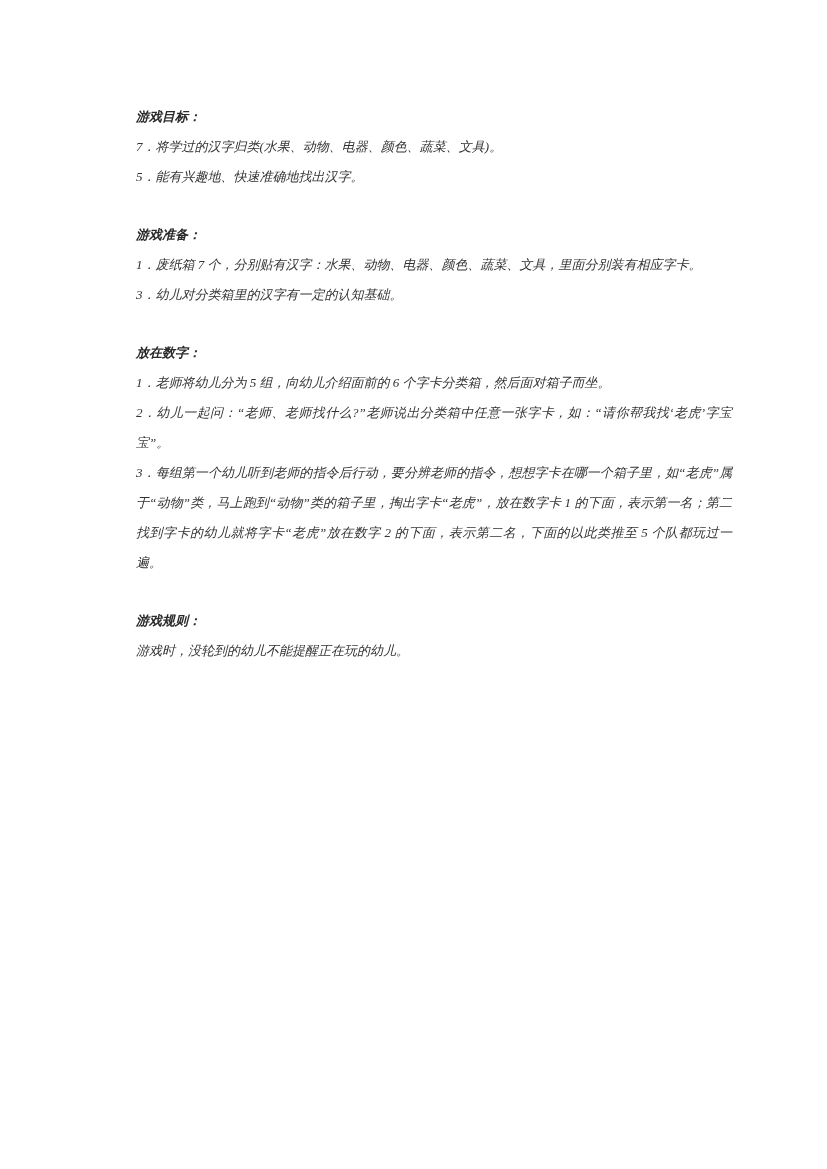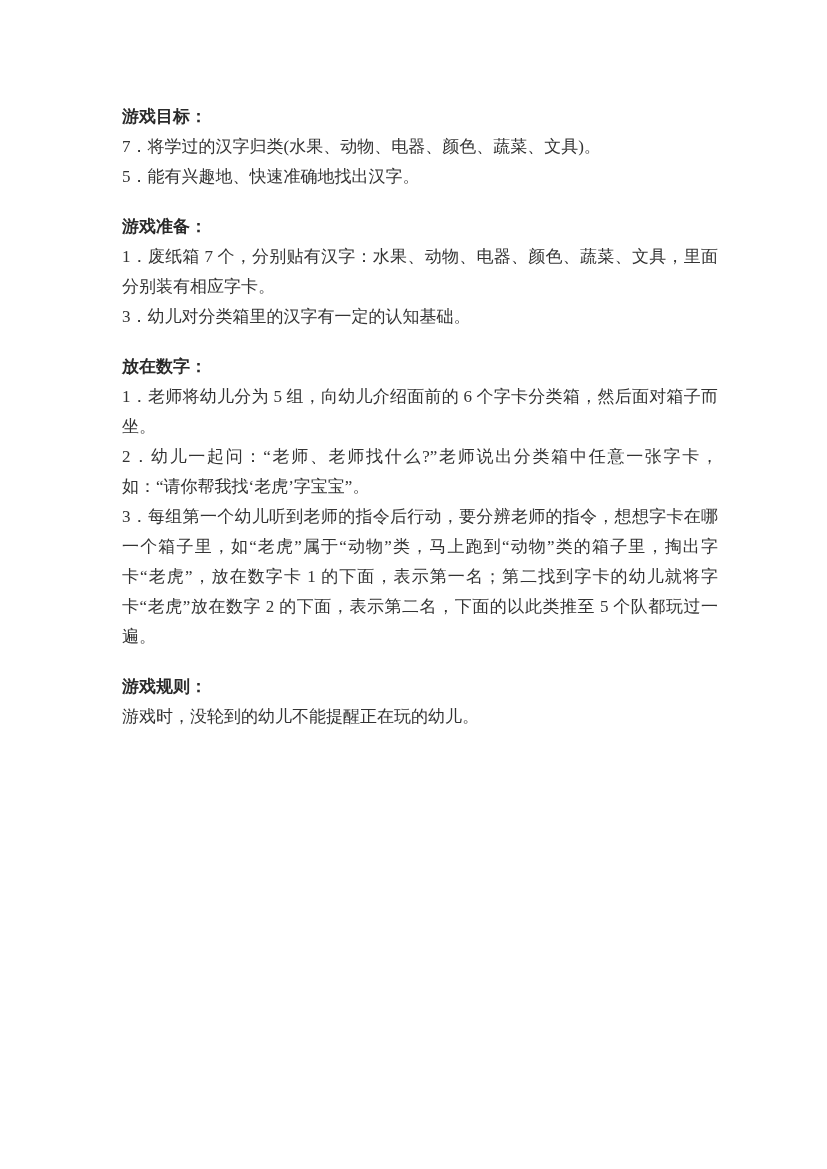--- a/index.html
+++ b/index.html
@@ -18,32 +18,33 @@
   .page {
     position: absolute;
     left: 0;
     top: 0;
     width: 827px;
     height: 1169px;
     background: #ffffff;
   }
   .content {
     position: absolute;
-    left: 122px;
+    left: 136px;
     top: 102px;
     width: 596px;
     color: #333333;
-    font-size: 17px;
+    font-size: 13px;
     line-height: 30px;
+    font-style: italic;
   }
   .section {
     margin: 0;
   }
   .section + .section {
-    margin-top: 20px;
+    margin-top: 28px;
   }
   .heading {
     font-weight: bold;
     color: #2a2a2a;
     margin: 0;
   }
   .para {
     margin: 0;
     text-align: justify;
     text-justify: inter-ideograph;

